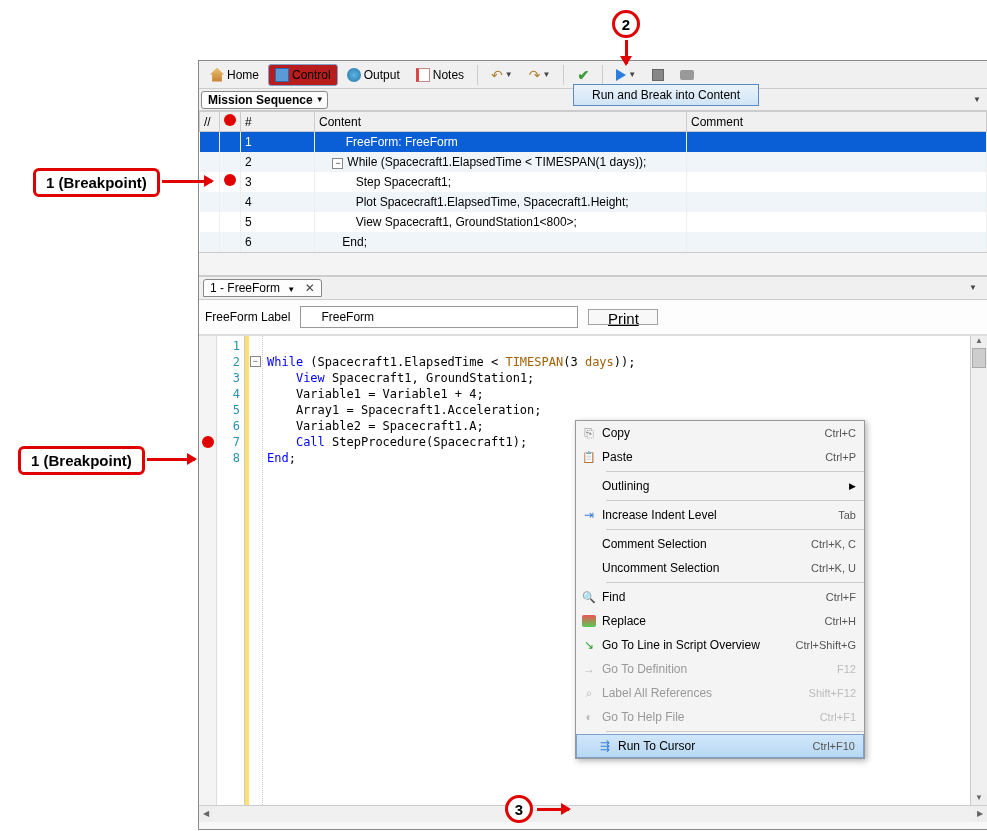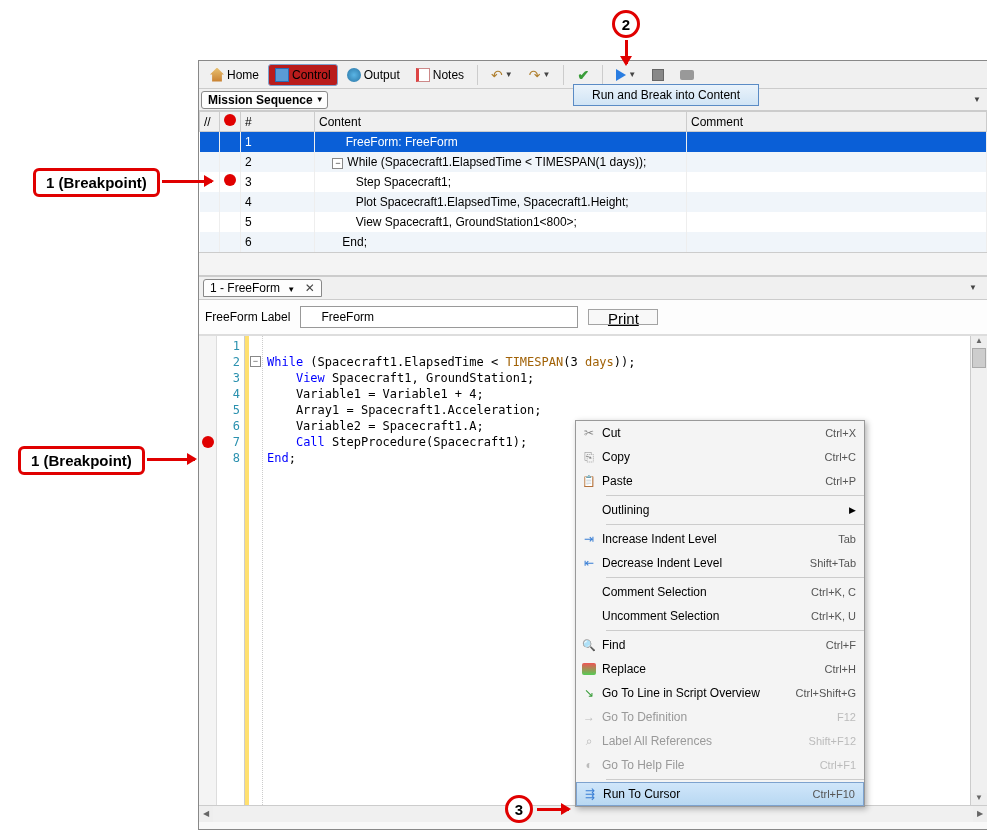--- a/index.html
+++ b/index.html
@@ -64,21 +64,21 @@
 .vscroll { width:17px; background:#f0f0f0; border-left:1px solid #ccc; position:relative; }
 .vscroll .thumb { position:absolute; left:1px; right:1px; top:12px; height:20px; background:#cdcdcd; border:1px solid #aaa; }
 .vscroll .arr { position:absolute; left:0; right:0; height:12px; text-align:center; font-size:8px; color:#666; background:#eee; }
 .hscroll { height:17px; background:#f0f0f0; border-top:1px solid #ccc; position:relative; }
 .hscroll .arr { position:absolute; top:0; bottom:0; width:14px; text-align:center; font-size:8px; color:#666; background:#eee; line-height:16px; }
 
 .ctx-menu { position:absolute; left:575px; top:420px; width:290px; background:#f4f4f4; border:1px solid #999; box-shadow:2px 2px 6px rgba(0,0,0,0.3); z-index:20; font-size:12px; }
 .ctx-row { display:flex; align-items:center; height:24px; padding:0 8px 0 0; }
 .ctx-row.sep { height:1px; background:#ccc; margin:2px 0 2px 30px; padding:0; }
 .ctx-row.disabled { color:#999; }
-.ctx-row.highlight { background: linear-gradient(#d0e6fa,#b8d8f2); border:1px solid #7da2ce; }
+.ctx-row.highlight { background: linear-gradient(#d0e6fa,#b8d8f2); border:1px solid #7da2ce;padding-left:15px; }
 .ctx-icon { width:26px; display:flex; justify-content:center; align-items:center; }
 .ctx-label { flex:1; }
 .ctx-short { color:#555; font-size:11px; }
 .ctx-row.disabled .ctx-short { color:#bbb; }
 .ctx-arrow { font-size:9px; margin-left:8px; }
 .ci-cut::before { content:"✂"; color:#888; }
 .ci-copy::before { content:"⎘"; color:#888; }
 .ci-paste::before { content:"📋"; font-size:11px; }
 .ci-indent-in::before { content:"⇥"; color:#3a7fd5; }
 .ci-indent-out::before { content:"⇤"; color:#3a7fd5; }
@@ -254,27 +254,20 @@
     <div class="arr" style="left:0">◀</div>
     <div class="arr" style="right:0">▶</div>
   </div>
 </div>
 
 <div class="run-tooltip">Run and Break into Content</div>
 
 <div class="ctx-menu" id="ctx-menu">
     <div class="ctx-row">
       <span class="ctx-icon">
-        <span class="ci-cut"></span>
-      </span>
-      <span class="ctx-label">Cut</span>
-      <span class="ctx-short">Ctrl+X</span>
-    </div>
-    <div class="ctx-row">
-      <span class="ctx-icon">
         <span class="ci-copy"></span>
       </span>
       <span class="ctx-label">Copy</span>
       <span class="ctx-short">Ctrl+C</span>
     </div>
     <div class="ctx-row">
       <span class="ctx-icon">
         <span class="ci-paste"></span>
       </span>
       <span class="ctx-label">Paste</span>
@@ -287,27 +280,20 @@
       <span class="ctx-arrow">▶</span>
     </div>
     <div class="ctx-row sep"></div>
     <div class="ctx-row">
       <span class="ctx-icon">
         <span class="ci-indent-in"></span>
       </span>
       <span class="ctx-label">Increase Indent Level</span>
       <span class="ctx-short">Tab</span>
     </div>
-    <div class="ctx-row">
-      <span class="ctx-icon">
-        <span class="ci-indent-out"></span>
-      </span>
-      <span class="ctx-label">Decrease Indent Level</span>
-      <span class="ctx-short">Shift+Tab</span>
-    </div>
     <div class="ctx-row sep"></div>
     <div class="ctx-row">
       <span class="ctx-icon"></span>
       <span class="ctx-label">Comment Selection</span>
       <span class="ctx-short">Ctrl+K, C</span>
     </div>
     <div class="ctx-row">
       <span class="ctx-icon"></span>
       <span class="ctx-label">Uncomment Selection</span>
       <span class="ctx-short">Ctrl+K, U</span>

